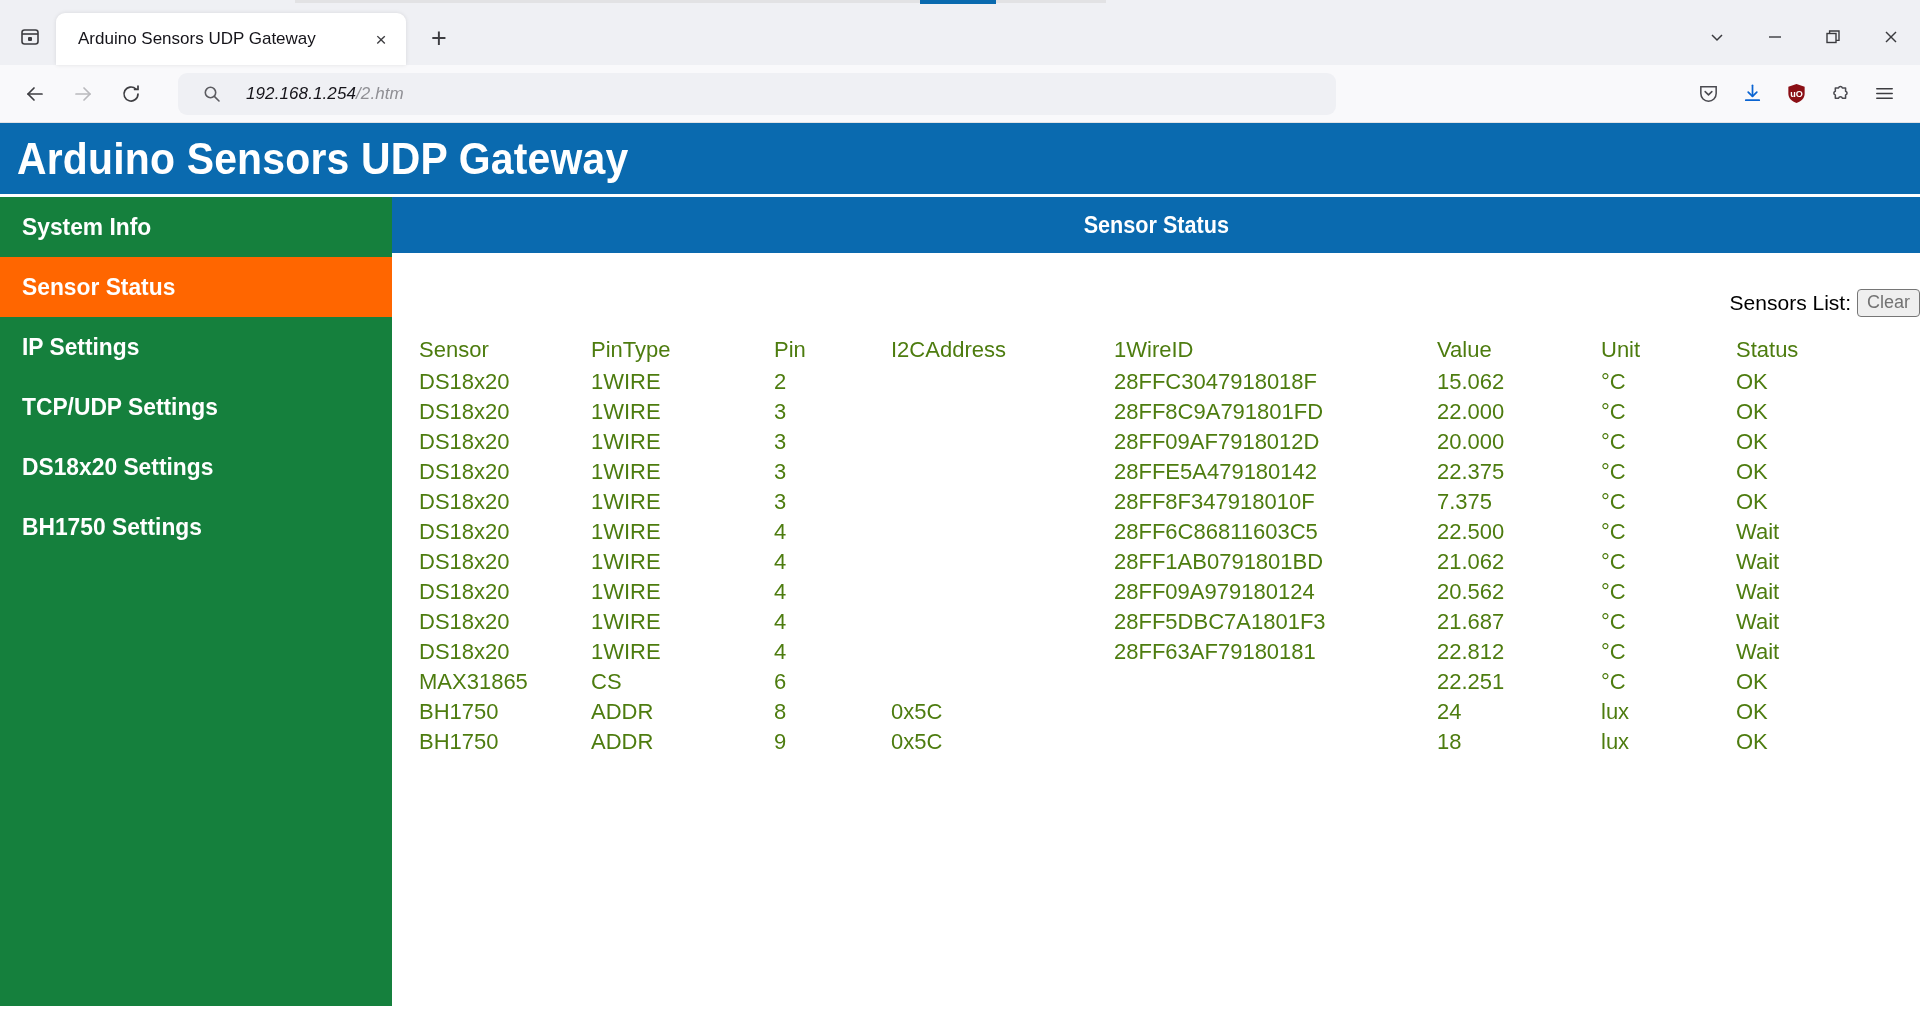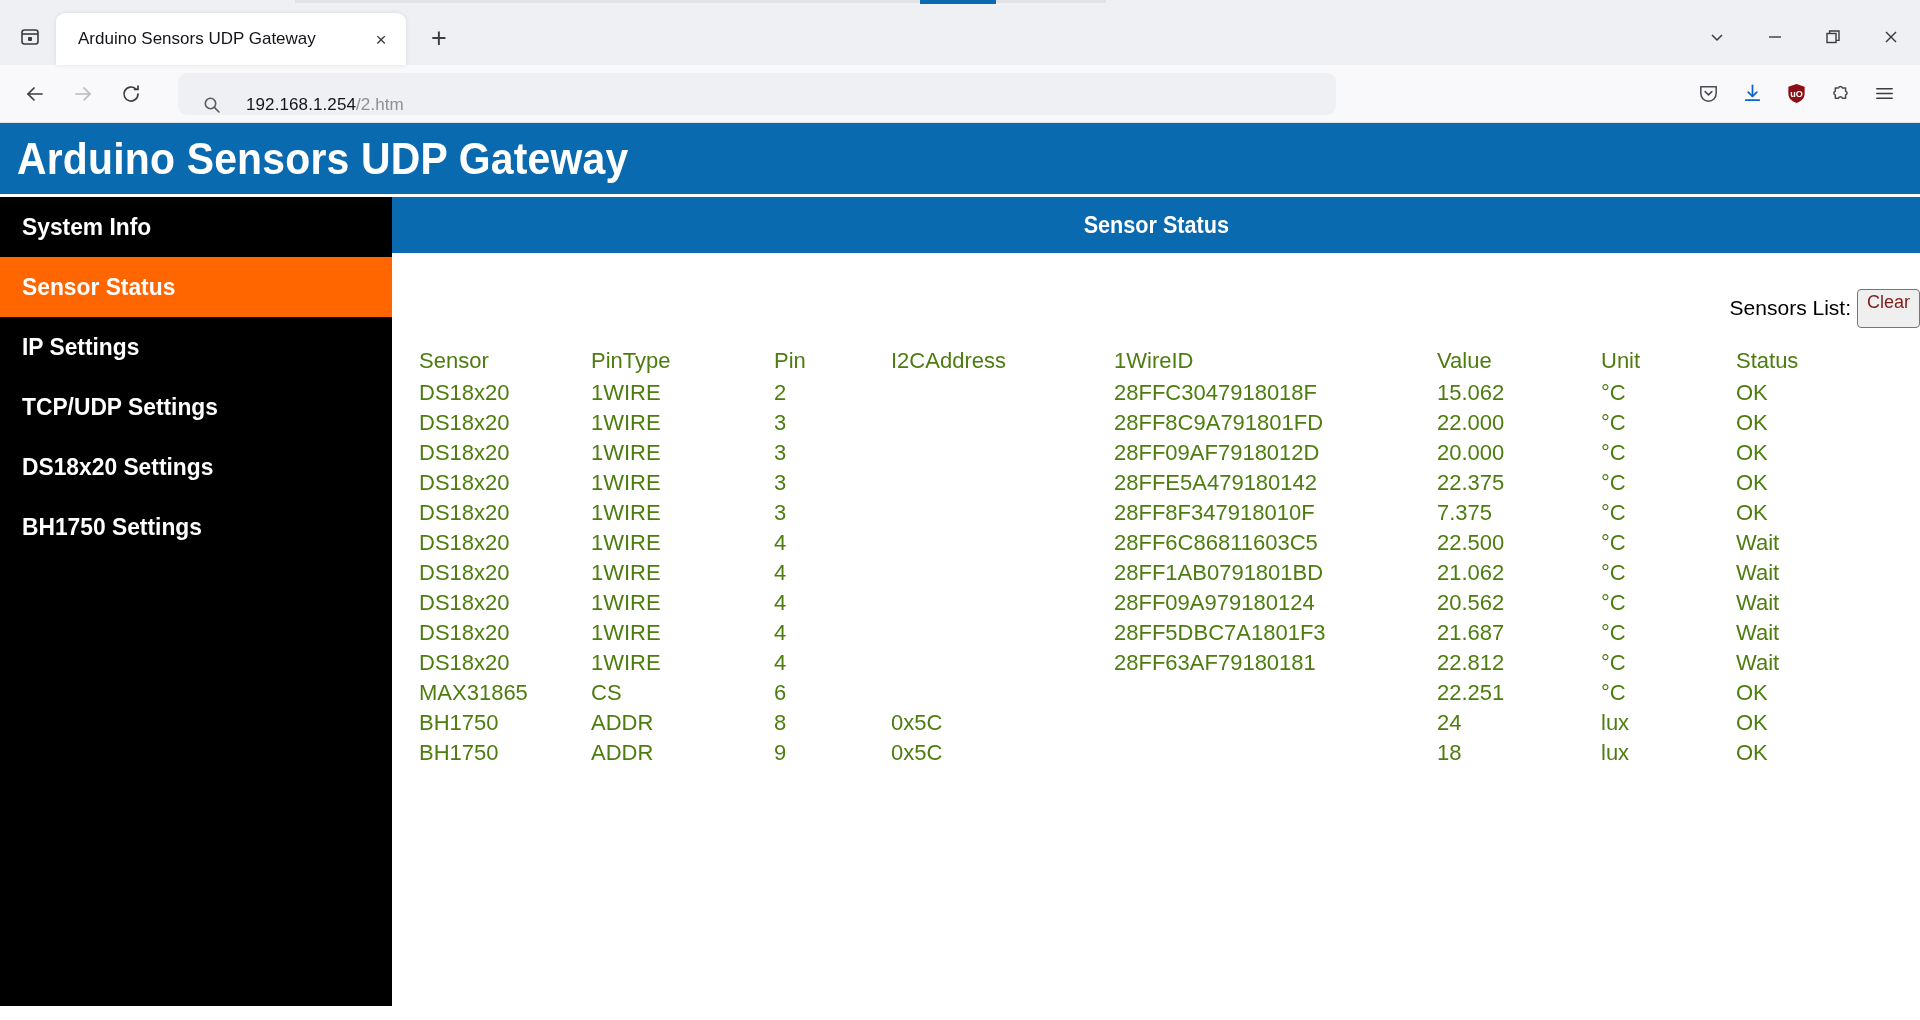--- a/index.html
+++ b/index.html
@@ -58,21 +58,21 @@
     padding:0 14px; border-bottom:1px solid #e3e3e6;
   }
   .navbtn {
     width:42px; height:42px; margin-right:6px; border-radius:6px;
     display:flex; align-items:center; justify-content:center; color:#3d3d41;
   }
   .navbtn.dim { color:#b9b9bd; }
   .urlbar {
     flex:1; height:42px; margin:0 14px 0 20px; max-width:1158px;
     background:#eff0f4; border-radius:9px;
-    display:flex; align-items:flex-end; padding:0 14px;
+    display:flex; align-items:center; padding:0 14px;font-style:italic;
   }
   .urlbar .mag { margin:0 24px 0 10px; display:flex; }
   .urltext { font-size:17px; color:#15141a; letter-spacing:.1px; }
   .urltext .path { color:#8f8f94; }
   .toolicons { display:flex; align-items:flex-start; margin-left:auto; }
   .ti { width:44px; height:42px; display:flex; align-items:center; justify-content:center; }
 
   
   #page { width:1920px; height:883px; background:#ffffff; position:relative; }
 
@@ -83,21 +83,21 @@
   }
   .site-title {
     color:#ffffff; font-weight:bold; font-size:44px;
     font-family:"Liberation Sans Narrow","Liberation Sans", sans-serif;
     transform:scaleX(.93); transform-origin:left center;
     letter-spacing:.2px; margin-left:17px;
   }
 
   .sidebar {
     position:absolute; left:0; top:74px; width:468px; height:809px;
-    background:#000000;
+    background:#15803d;
   }
   .nav-item {
     height:60px; display:flex; align-items:center; padding-left:22px;
     color:#ffffff; font-weight:bold; font-size:24px;
     font-family:"Liberation Sans Narrow","Liberation Sans", sans-serif;
     transform-origin:left center;
     white-space:nowrap;
   }
   .nav-item span { display:inline-block; transform:scaleX(.95); transform-origin:left center; }
   .nav-item.active { background:#ff6600; }
@@ -114,23 +114,23 @@
   }
   .content-header span { display:inline-block; transform:scaleX(.94); }
 
   .listbar {
     margin-top:36px; padding-left:320px;
     display:flex; align-items:center; font-size:21px; color:#000;justify-content:flex-end;
   }
   .listbar .lbl { margin-right:6px; }
   .clear-btn {
     font-family:"Liberation Sans", sans-serif;
-    font-size:18px; color:#7f1d1d;
+    font-size:18px; color:#737373;
     background:#efefef; border:1px solid #767676;
-    border-radius:4px; padding:2px 9px 14px; cursor:pointer;
+    border-radius:4px; padding:2px 9px 3px; cursor:pointer;
     line-height:1.15;
   }
 
   table.sensors {
     margin-top:20px; margin-left:27px;
     border-collapse:collapse; font-size:22px; color:#4d7c0f;
   }
   table.sensors th {
     text-align:left; font-weight:normal; padding:0 0 4px 0;
   }

